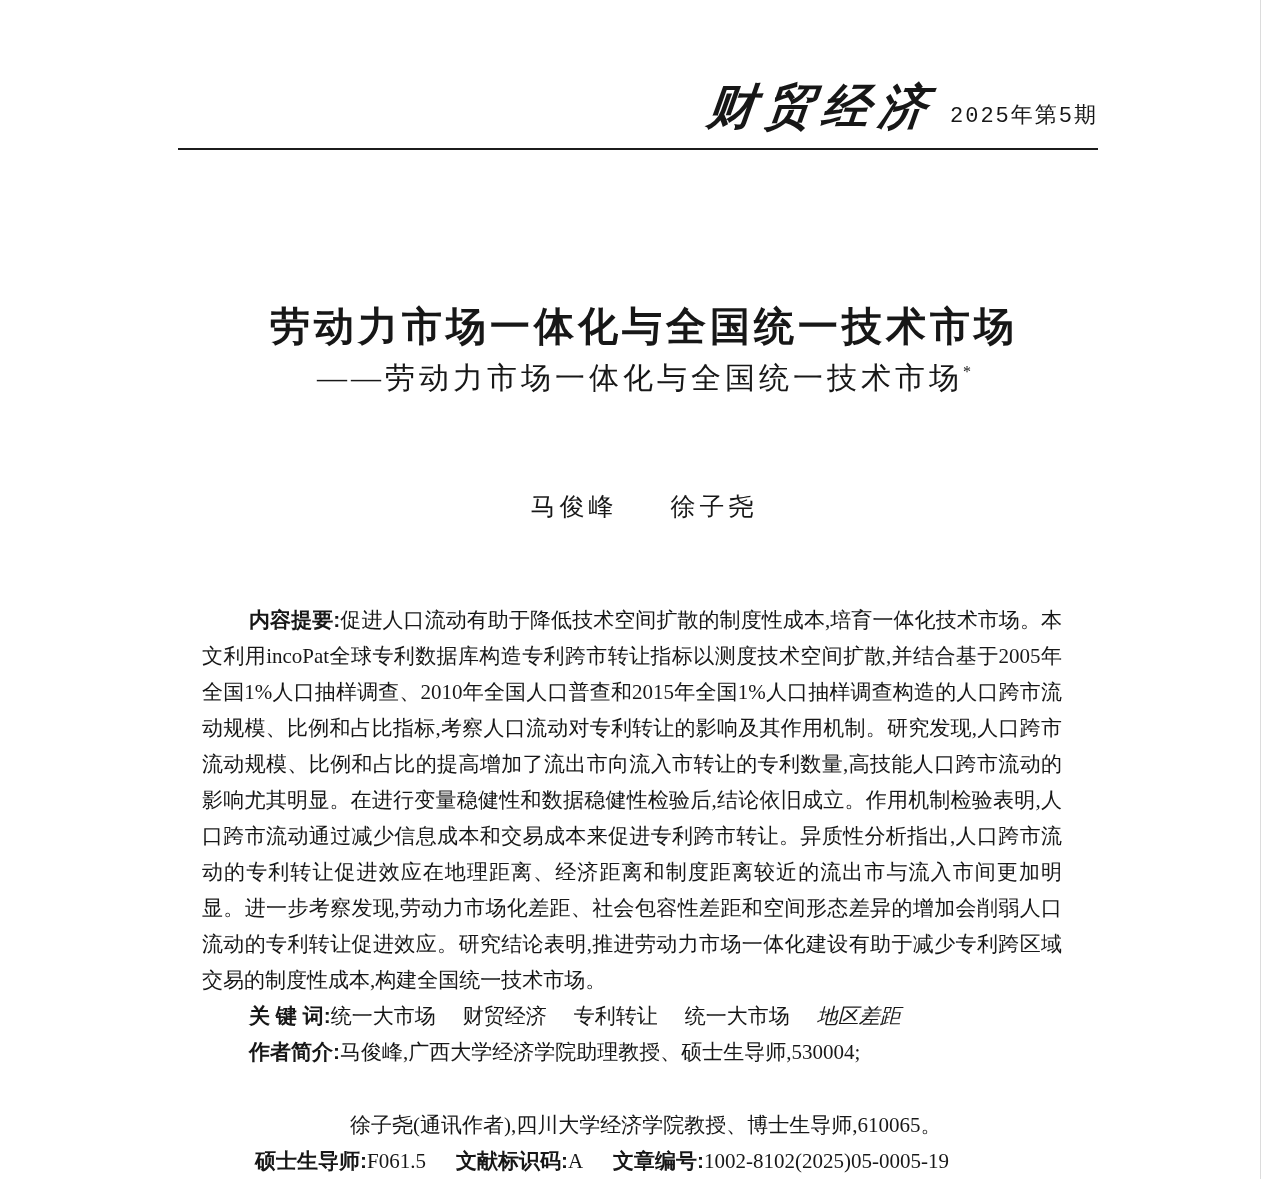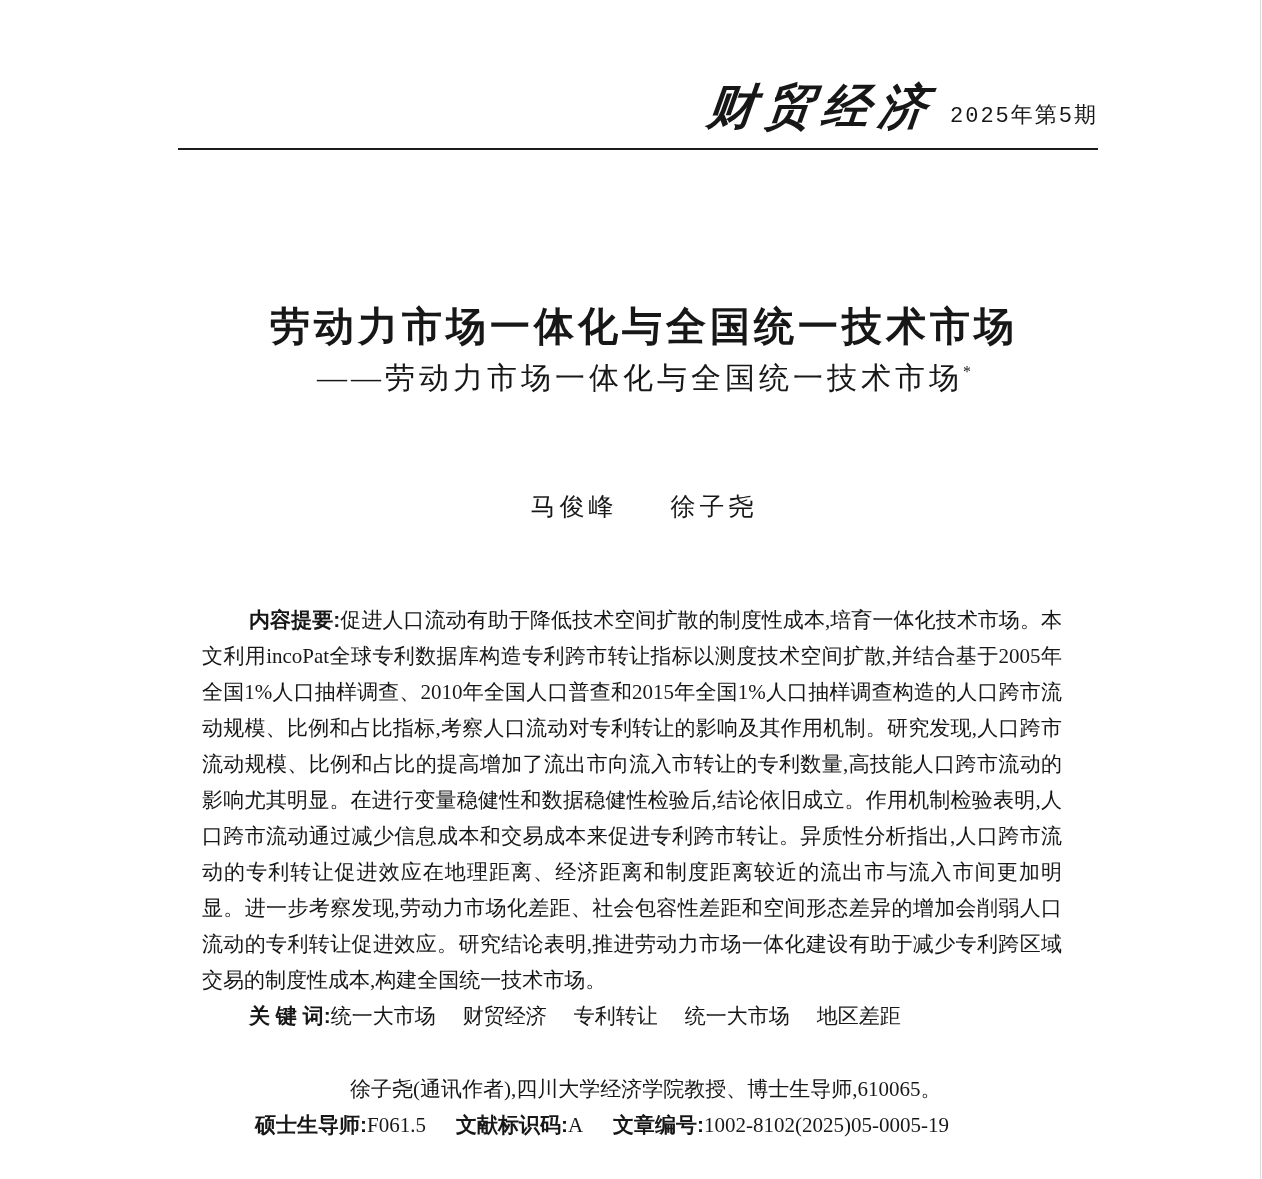--- a/index.html
+++ b/index.html
@@ -111,21 +111,21 @@
     text-align: justify;
     text-indent: 47px;
   }
   .label-bold {
     font-family: "Liberation Sans", sans-serif;
     font-weight: bold;
     font-style: normal;
   }
   .keywords-row { text-indent: 47px; white-space: nowrap; }
   .keyword-item { margin-right: 27px; }
-  .keyword-item:last-child { margin-right: 12px; }
+  .keyword-item:last-child { margin-right: 12px; font-style: italic; }
   .bio-line1 { text-indent: 47px; }
   .bio-line2 { padding-left: 148px; margin-top: 37px; }
   .meta-row { padding-left: 53px; white-space: nowrap; }
   .meta-pair { margin-right: 30px; }
   .meta-pair:last-child { margin-right: 6px; }
 
   
   .page-edge-line {
     position: absolute;
     right: 1px;
@@ -153,20 +153,21 @@
 </div>
 
 <div class="abstract-block">
 
   <p class="abstract-paragraph"><span class="label-bold">内容提要:</span><span>促进人口流动有助于降低技术空间扩散的制度性成本,培育一体化技术市场。本文利用incoPat全球专利数据库构造专利跨市转让指标以测度技术空间扩散,并结合基于2005年全国1%人口抽样调查、2010年全国人口普查和2015年全国1%人口抽样调查构造的人口跨市流动规模、比例和占比指标,考察人口流动对专利转让的影响及其作用机制。研究发现,人口跨市流动规模、比例和占比的提高增加了流出市向流入市转让的专利数量,高技能人口跨市流动的影响尤其明显。在进行变量稳健性和数据稳健性检验后,结论依旧成立。作用机制检验表明,人口跨市流动通过减少信息成本和交易成本来促进专利跨市转让。异质性分析指出,人口跨市流动的专利转让促进效应在地理距离、经济距离和制度距离较近的流出市与流入市间更加明显。进一步考察发现,劳动力市场化差距、社会包容性差距和空间形态差异的增加会削弱人口流动的专利转让促进效应。研究结论表明,推进劳动力市场一体化建设有助于减少专利跨区域交易的制度性成本,构建全国统一技术市场。</span></p>
 
   <div class="keywords-row">
     <span class="label-bold">关 键 词:</span><span class="keyword-item">统一大市场</span><span class="keyword-item">财贸经济</span><span class="keyword-item">专利转让</span><span class="keyword-item">统一大市场</span><span class="keyword-item">地区差距</span>
   </div>
 
+  <div class="bio-line1"><span class="label-bold">作者简介:</span><span>马俊峰,广西大学经济学院助理教授、硕士生导师,530004;</span></div>
 
   <div class="bio-line2"><span>徐子尧(通讯作者),四川大学经济学院教授、博士生导师,610065。</span></div>
 
   <div class="meta-row">
     <span class="meta-pair"><span class="label-bold">硕士生导师:</span><span class="meta-value">F061.5</span></span><span class="meta-pair"><span class="label-bold">文献标识码:</span><span class="meta-value">A</span></span><span class="meta-pair"><span class="label-bold">文章编号:</span><span class="meta-value">1002-8102(2025)05-0005-19</span></span>
   </div>
 
 </div>
 
 <div class="page-edge-line"></div>

